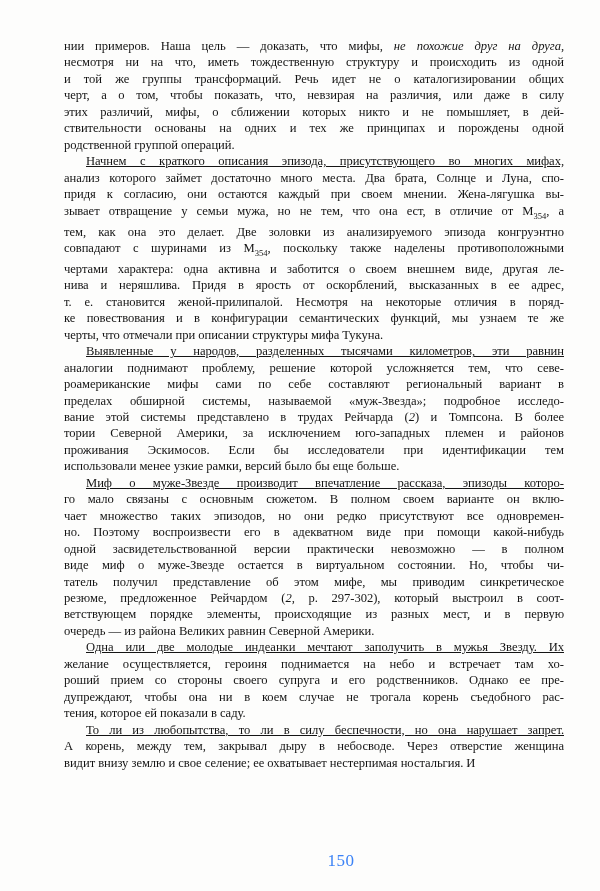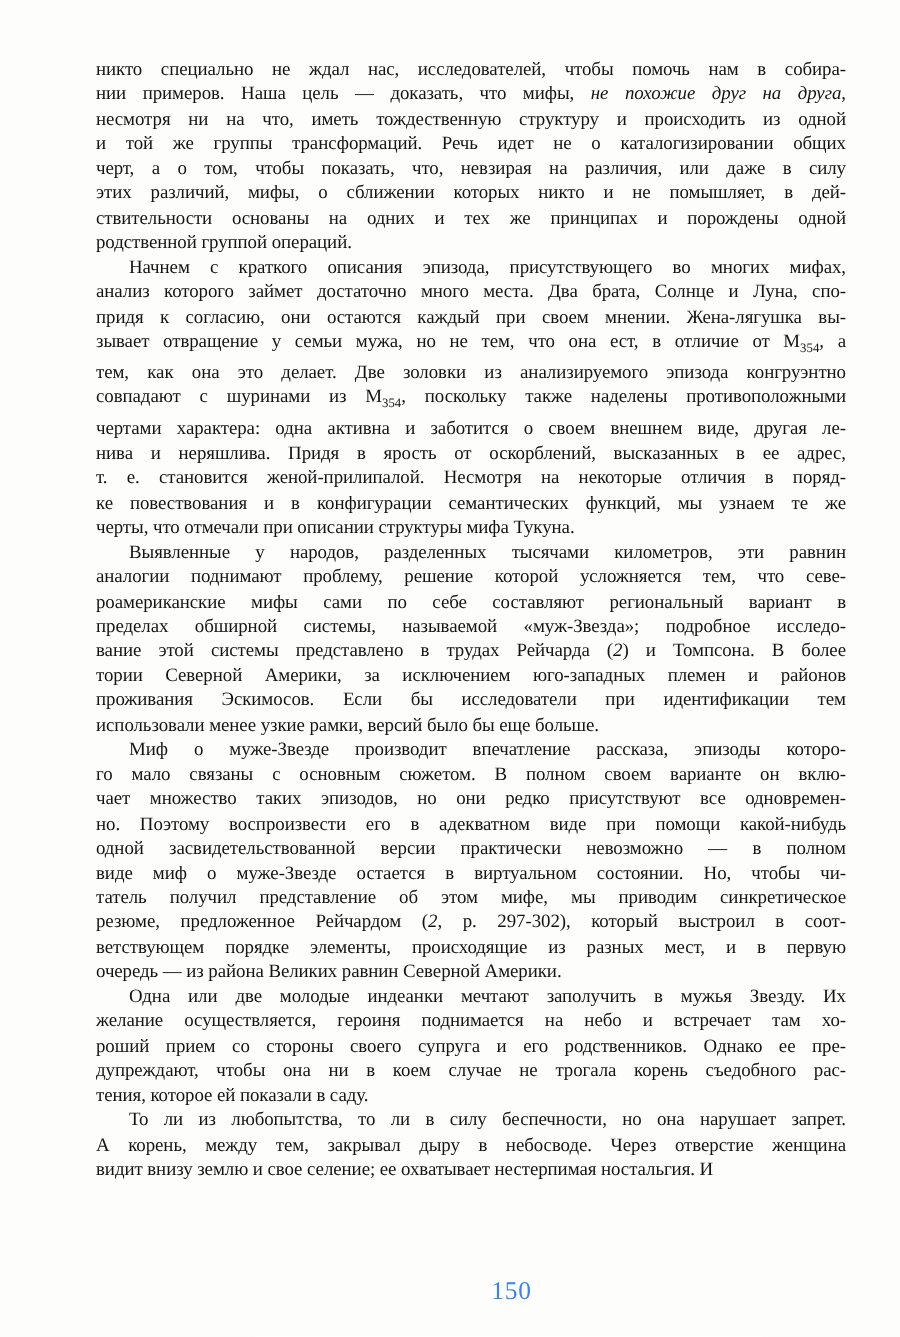--- a/index.html
+++ b/index.html
@@ -32,20 +32,21 @@
   .line {
     text-align: justify;
     text-align-last: justify;
     min-height: 16.45px;
   }
   .line.para-end {
     text-align-last: left;
   }
   .line.first {
     text-indent: 22px;
+    text-decoration: underline;
   }
   .it {
     font-style: italic;
   }
   .sub {
     vertical-align: sub;
     font-size: 0.68em;
     letter-spacing: 0;
   }
   .page-number {
@@ -59,21 +60,20 @@
     color: #3b82f6;
     margin-left: 41px;
   }
 </style>
 </head>
 <body>
 
 <div class="page">
   <div class="text-block" id="text-block">
       <div class="para">
-        <div class="line"><span>никто специально не ждал нас, исследователей, чтобы помочь нам в собира-</span></div>
         <div class="line"><span>нии примеров. Наша цель — доказать, что мифы, </span><span class="it">не похожие друг на друга</span><span>,</span></div>
         <div class="line"><span>несмотря ни на что, иметь тождественную структуру и происходить из одной</span></div>
         <div class="line"><span>и той же группы трансформаций. Речь идет не о каталогизировании общих</span></div>
         <div class="line"><span>черт, а о том, чтобы показать, что, невзирая на различия, или даже в силу</span></div>
         <div class="line"><span>этих различий, мифы, о сближении которых никто и не помышляет, в дей-</span></div>
         <div class="line"><span>ствительности основаны на одних и тех же принципах и порождены одной</span></div>
         <div class="line para-end"><span>родственной группой операций.</span></div>
       </div>
       <div class="para">
         <div class="line first"><span>Начнем с краткого описания эпизода, присутствующего во многих мифах,</span></div>

